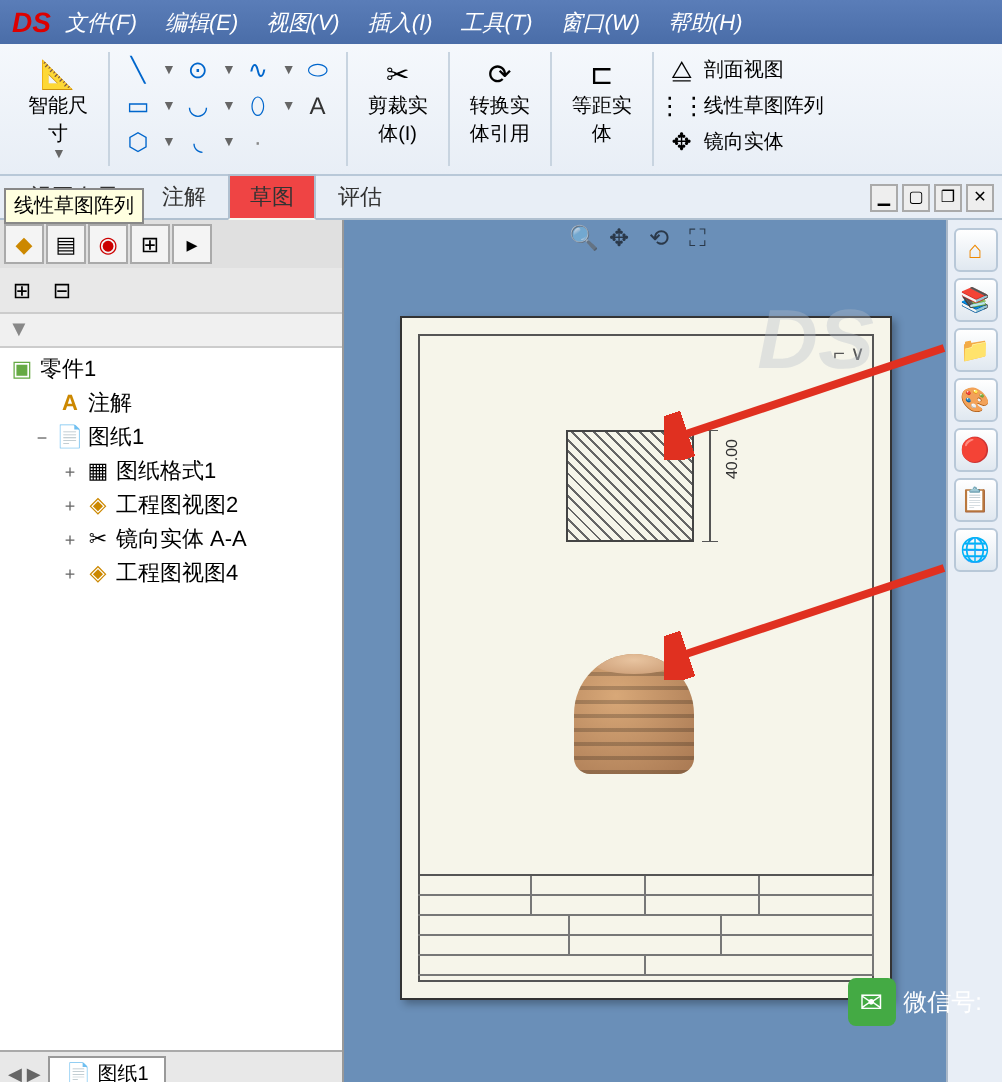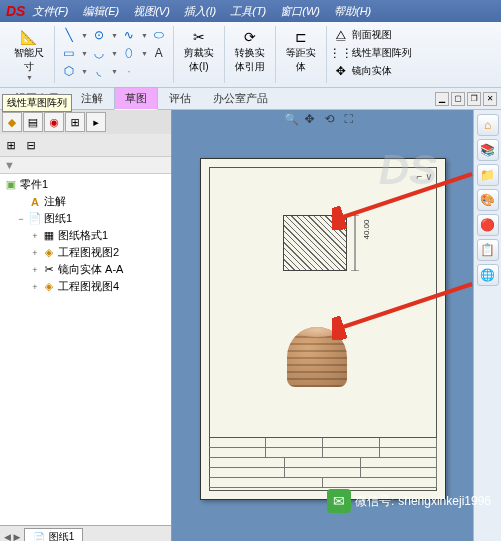--- a/index.html
+++ b/index.html
@@ -15,21 +15,21 @@
 .ribbon-group { display: flex; flex-direction: column; border-right: 1px solid #c8d4e0; padding: 0 6px; }
 .ribbon-row { display: flex; gap: 3px; align-items: center; margin: 1px 0; }
 .rb-btn { display: flex; flex-direction: column; align-items: center; padding: 2px 4px; cursor: pointer; font-size: 10px; }
 .rb-btn-lg { min-width: 36px; }
 .rb-icon { width: 18px; height: 18px; display: flex; align-items: center; justify-content: center; font-size: 14px; }
 .rb-small-icon { width: 16px; height: 16px; display: flex; align-items: center; justify-content: center; font-size: 12px; }
 .drop-arrow { font-size: 7px; margin-left: 1px; color: #666; }
 
 .tabs-row { display: flex; align-items: center; background: #e8eef6; border-bottom: 1px solid #b0c0d0; padding-left: 4px; height: 22px; position: relative; }
 .tab { padding: 3px 10px; font-size: 11px; border: 1px solid transparent; cursor: pointer; color: #333; }
-.tab.active { background: #f0abfc; border: 1px solid #b0c0d0; border-bottom-color: #f8f8f0; }
+.tab.active { background: #ef4444; border: 1px solid #b0c0d0; border-bottom-color: #f8f8f0; }
 .tab-controls { position: absolute; right: 4px; display: flex; gap: 2px; }
 .tab-ctrl { width: 14px; height: 14px; border: 1px solid #aaa; background: #eee; font-size: 8px; display: flex; align-items: center; justify-content: center; cursor: pointer; }
 
 .main-area { display: flex; height: 438px; }
 .side-panel { width: 172px; background: #f0f0f0; border-right: 1px solid #999; display: flex; flex-direction: column; }
 .side-tabs { display: flex; padding: 2px; gap: 1px; background: #e0e0e0; }
 .side-tab { width: 20px; height: 20px; border: 1px solid #aaa; background: #f4f4f4; display: flex; align-items: center; justify-content: center; cursor: pointer; font-size: 11px; }
 .side-toolbar { display: flex; padding: 2px; gap: 2px; background: #e8e8e8; border-bottom: 1px solid #ccc; }
 .side-tool { width: 18px; height: 18px; display: flex; align-items: center; justify-content: center; cursor: pointer; }
 .filter-row { padding: 2px 4px; border-bottom: 1px solid #ccc; }
@@ -160,21 +160,20 @@
   </div>
 </div>
 
 <div class="tooltip">线性草图阵列</div>
 
 <div class="tabs-row">
   <div class="tab">视图布局</div>
   <div class="tab">注解</div>
   <div class="tab active">草图</div>
   <div class="tab">评估</div>
-  <div class="tab">办公室产品</div>
   <div class="tab-controls">
     <span class="tab-ctrl">▁</span>
     <span class="tab-ctrl">▢</span>
     <span class="tab-ctrl">❐</span>
     <span class="tab-ctrl">✕</span>
   </div>
 </div>
 
 <div class="main-area">
   <div class="side-panel">
@@ -307,14 +306,13 @@
     <div class="right-btn" style="color:#0a4">🎨</div>
     <div class="right-btn" style="color:#c44">🔴</div>
     <div class="right-btn">📋</div>
     <div class="right-btn">🌐</div>
   </div>
 </div>
 
 <div class="watermark">
   <span class="wm-icon">✉</span>
   <span>微信号:</span>
-  <span>shengxinkeji1996</span>
 </div>
 
 </body></html>

